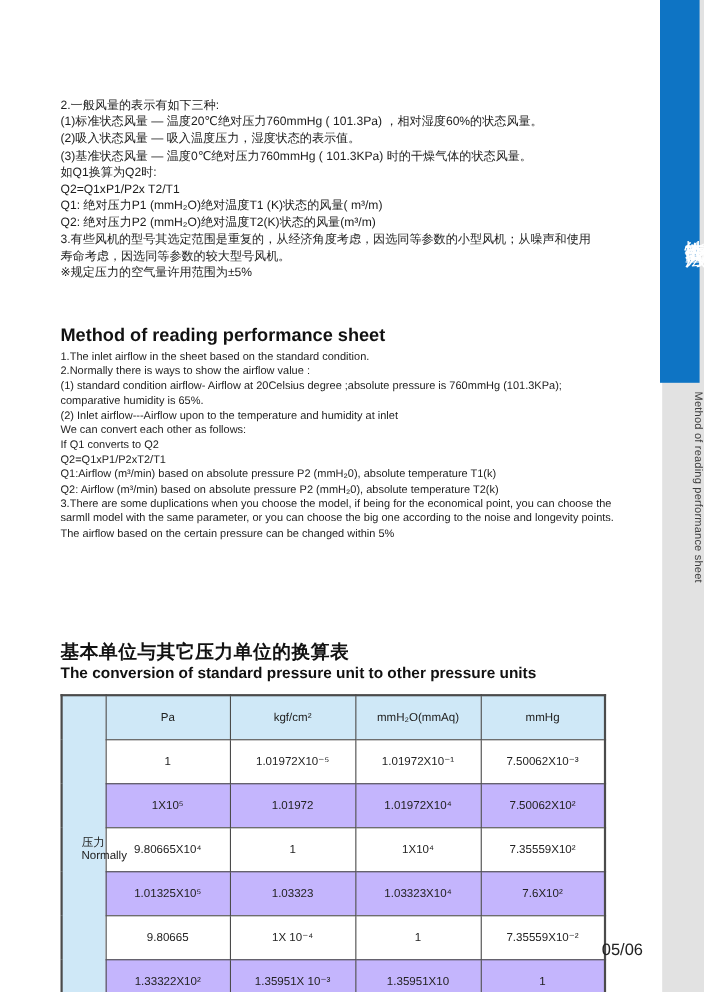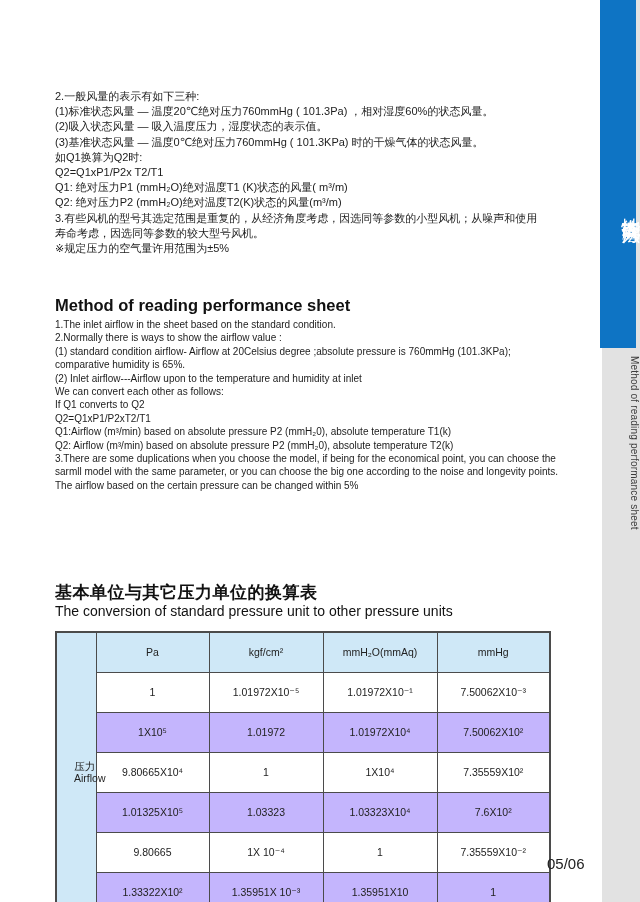--- a/index.html
+++ b/index.html
@@ -55,21 +55,21 @@
     position: absolute; left: 55px; top: 296px;
     font-size: 16.5px; font-weight: 700; color: #111111;
   }
   .title-cn-2 {
     position: absolute; left: 55px; top: 581px;
     font-size: 17px; font-weight: 700; color: #111111;
     letter-spacing: 0.5px;
   }
   .title-en-2 {
     position: absolute; left: 55px; top: 603px;
-    font-size: 14px; font-weight: 400; color: #111111;
+    font-size: 14px; font-weight: 700; color: #111111;
   }
 
   
   .body-cn {
     position: absolute; left: 55px; top: 89px; width: 520px;
     font-size: 11px; color: #1c1c1c; line-height: 15.2px;
   }
   .body-en {
     position: absolute; left: 38px; top: 318px; width: 530px;
     font-size: 10px; color: #1c1c1c; line-height: 13.4px; margin-left: 17px;
@@ -163,21 +163,21 @@
         <col style="width:40px">
         <col style="width:113px">
         <col style="width:114px">
         <col style="width:114px">
         <col style="width:113px">
       </colgroup>
       <tbody id="conv-tbody">
         <tr>
           <td class="side-label" rowspan="7">
             <div>压力</div>
-            <div>Airflow</div>
+            <div>Normally</div>
           </td>
           <th>Pa</th>
           <th>kgf/cm²</th>
           <th>mmH₂O(mmAq)</th>
           <th>mmHg</th>
         </tr>
       <tr>
             <td>1</td>
             <td>1.01972X10⁻⁵</td>
             <td>1.01972X10⁻¹</td>

